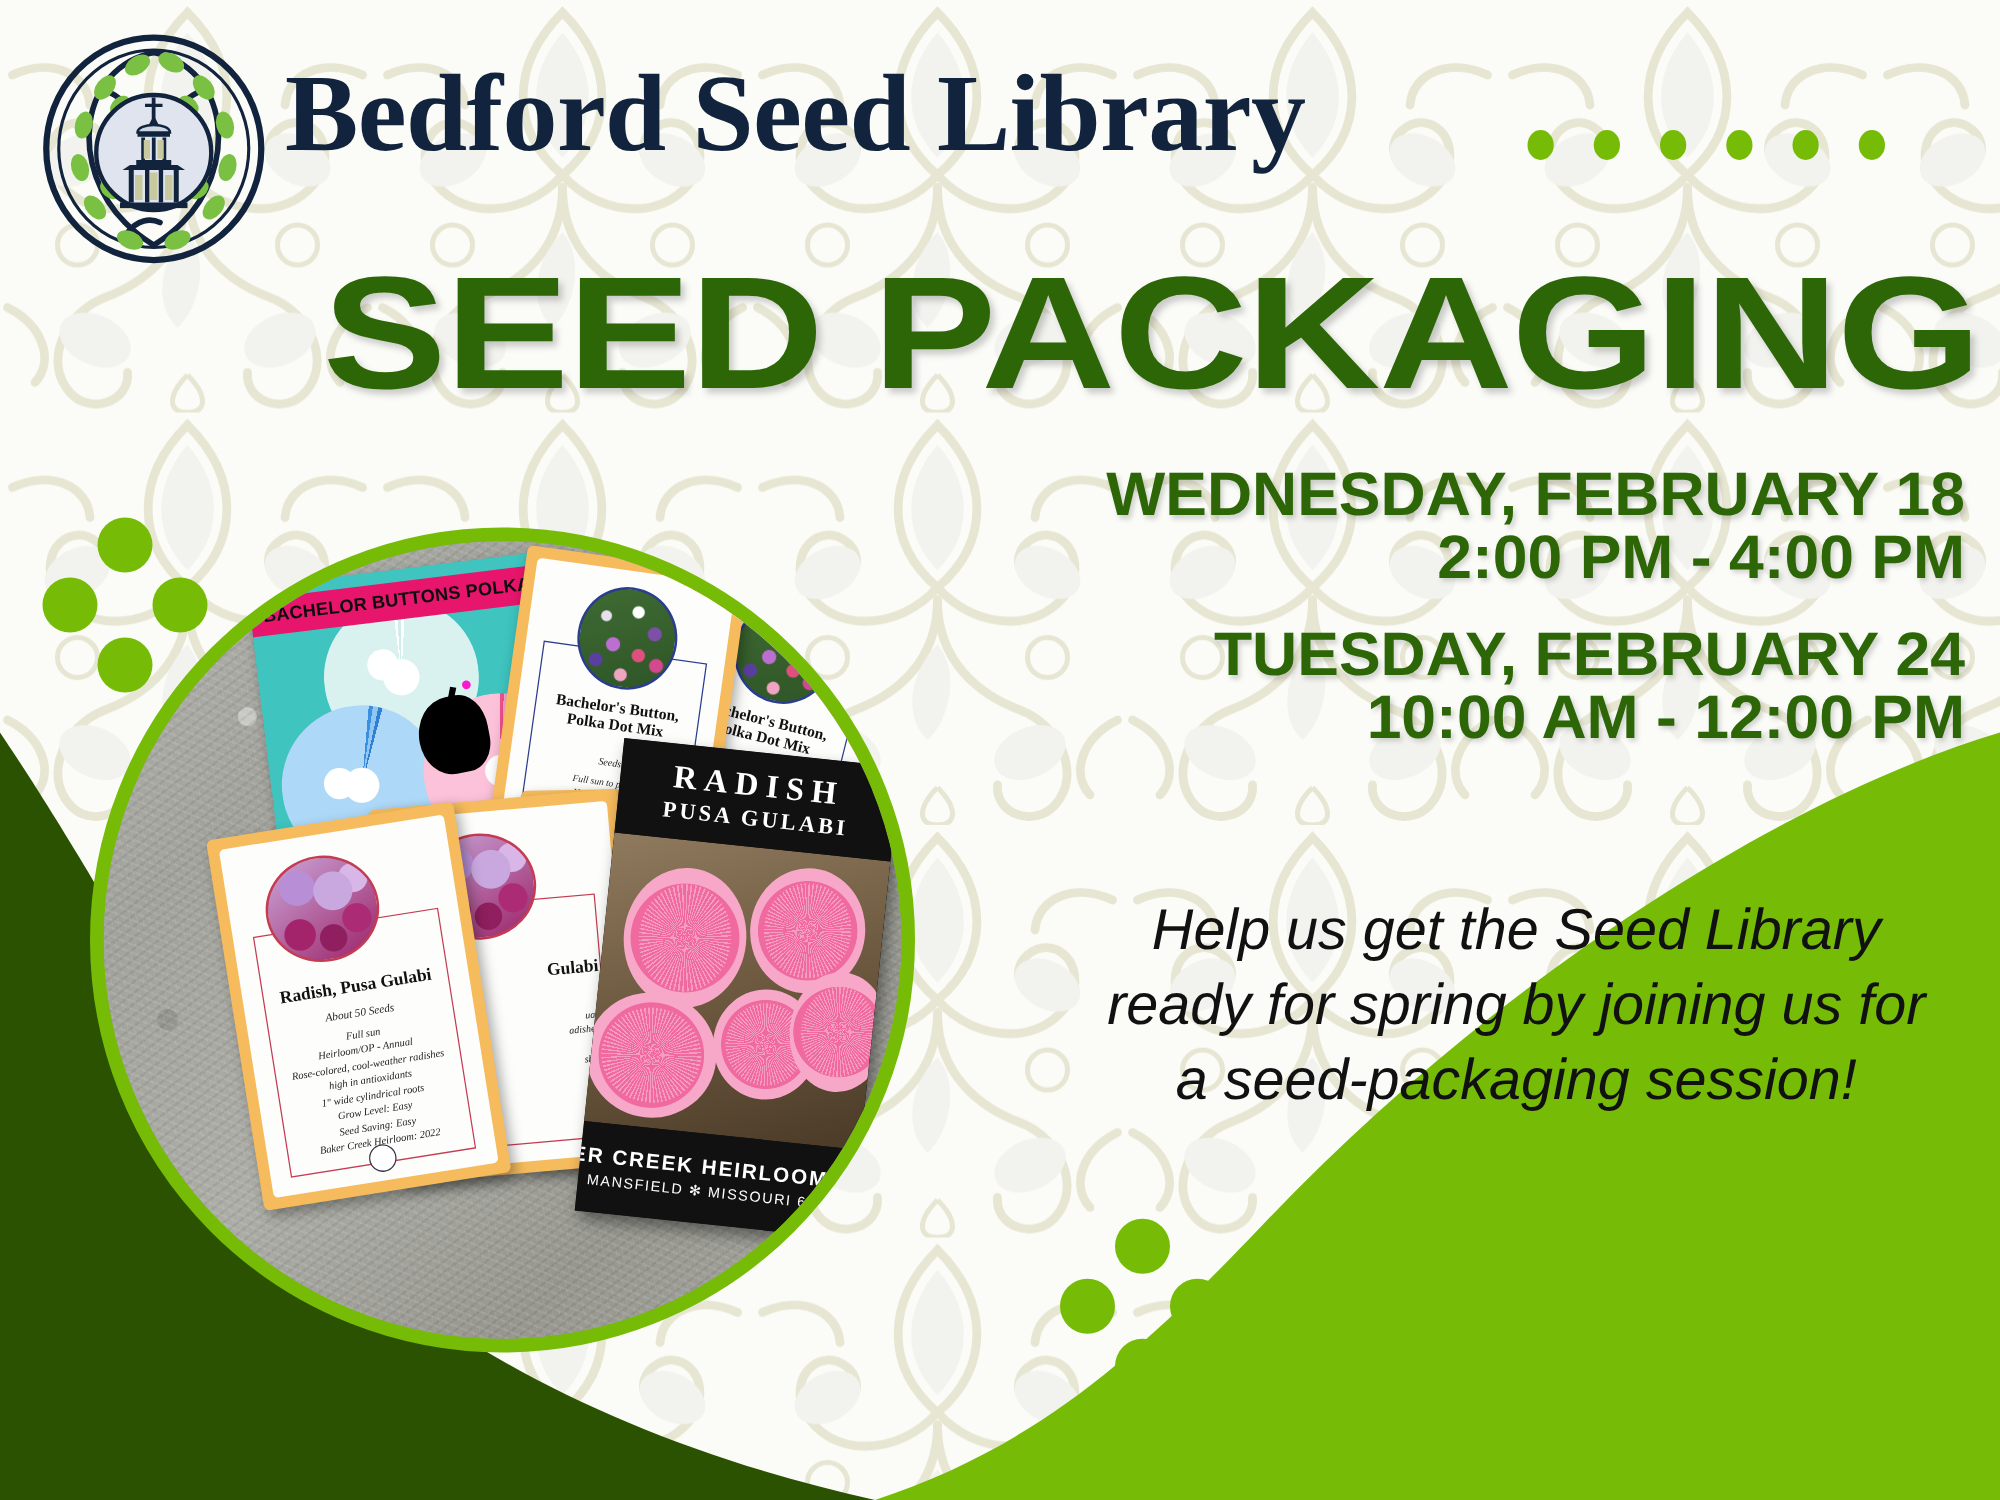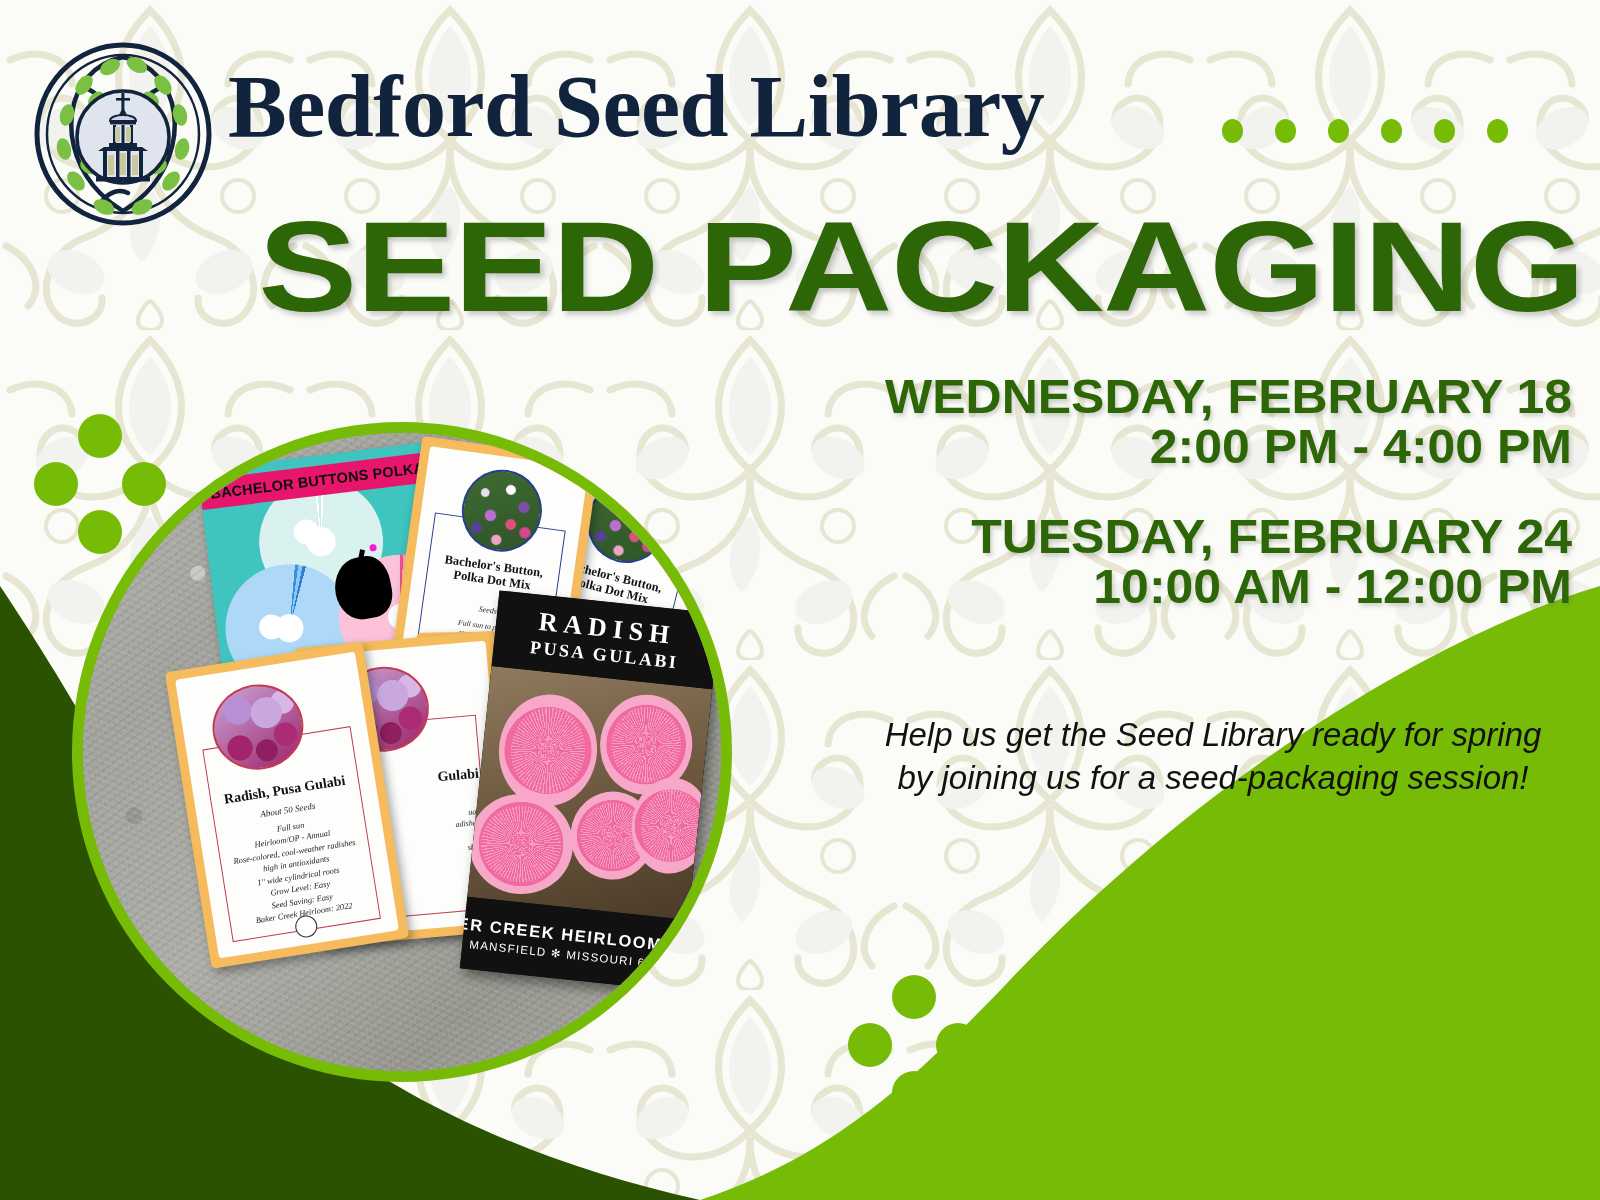--- a/index.html
+++ b/index.html
@@ -26,21 +26,21 @@
   .damask svg { width:100%; height:100%; display:block; }
 
   
   .corner-shapes {
     position:absolute; inset:0; z-index:1; pointer-events:none;
   }
   .corner-shapes svg { width:100%; height:100%; display:block; }
 
   
   .header {
-    position:absolute; left:0; top:15px; width:1600px; height:200px;
+    position:absolute; left:0; top:0; width:1600px; height:200px;
     z-index:5;
     display:flex; align-items:center;
   }
   .logo-wrap {
     position:absolute; left:32px; top:26px;
     width:182px; height:186px;
   }
   .logo-wrap svg { width:100%; height:100%; display:block; }
   .org-title {
     position:absolute;
@@ -82,21 +82,21 @@
   }
 
   
   .dates {
     position:absolute;
     right:28px; top:372px;
     width:900px;
     text-align:right;
     z-index:6;
   }
-  .date-block { margin-bottom:40px; }
+  .date-block { margin-bottom:28px; }
   .date-block:last-child { margin-bottom:16px; }
   .date-line, .time-line {
     font-family:"Liberation Sans", sans-serif;
     font-weight:700;
     color:#2c6606;
     line-height:1.02;
     letter-spacing:0px;
     text-shadow:2px 3px 4px rgba(110,110,110,0.30);
     transform:scaleX(1.02);
     transform-origin:right center;
@@ -107,21 +107,21 @@
 
   
   .description {
     position:absolute;
     right:42px; top:714px;
     width:690px;
     text-align:center;
     font-family:"Liberation Sans", sans-serif;
     font-style:italic;
     font-weight:400;
-    font-size:33px;
+    font-size:46px;
     line-height:1.30;
     color:#111111;
     z-index:6;
   }
 
   
   .cluster { position:absolute; z-index:6; }
   .cluster .d {
     position:absolute; width:44px; height:44px;
     border-radius:50%; background:#76bc07;

